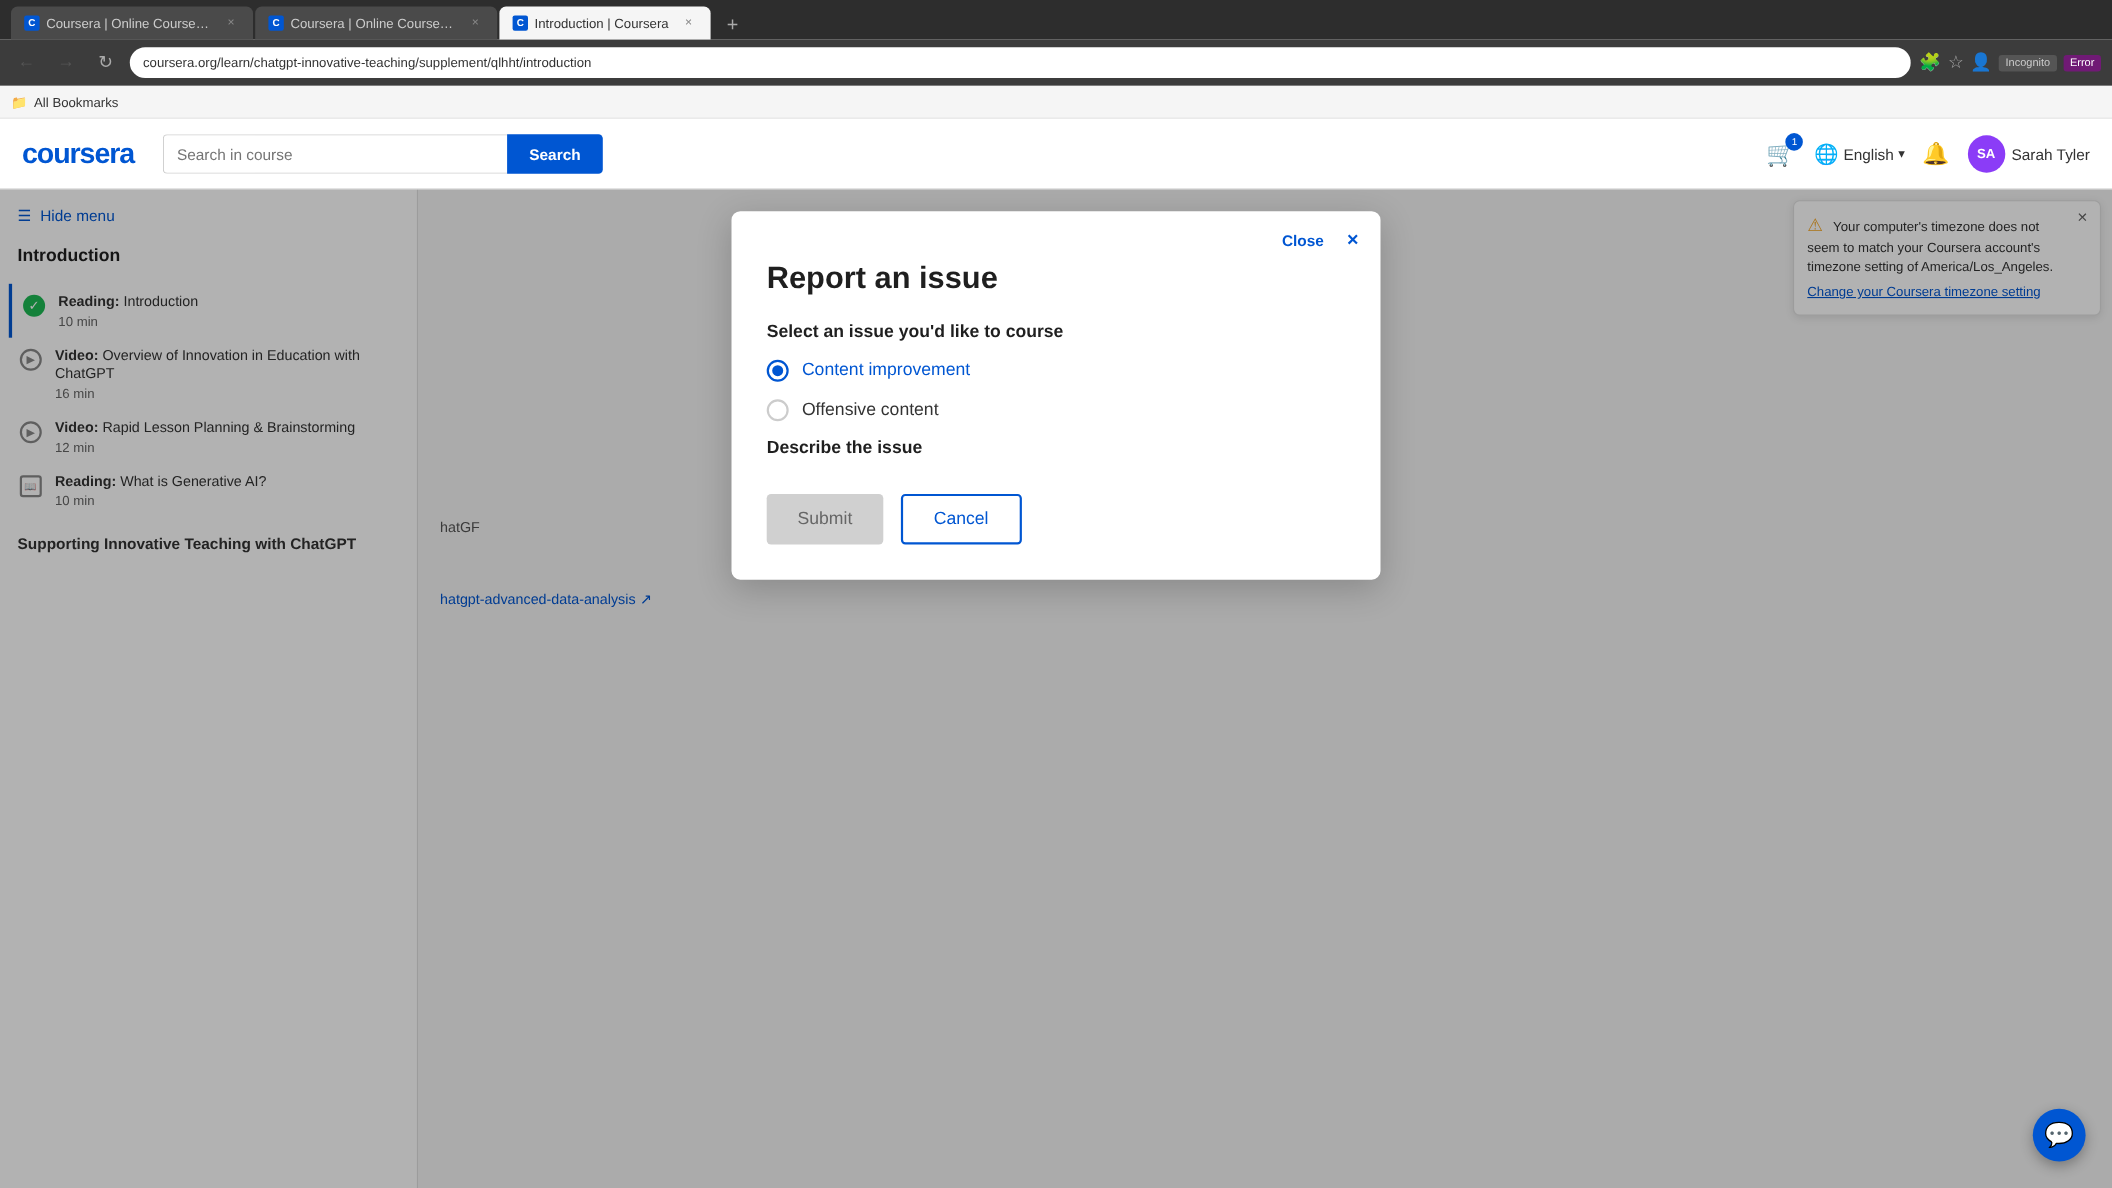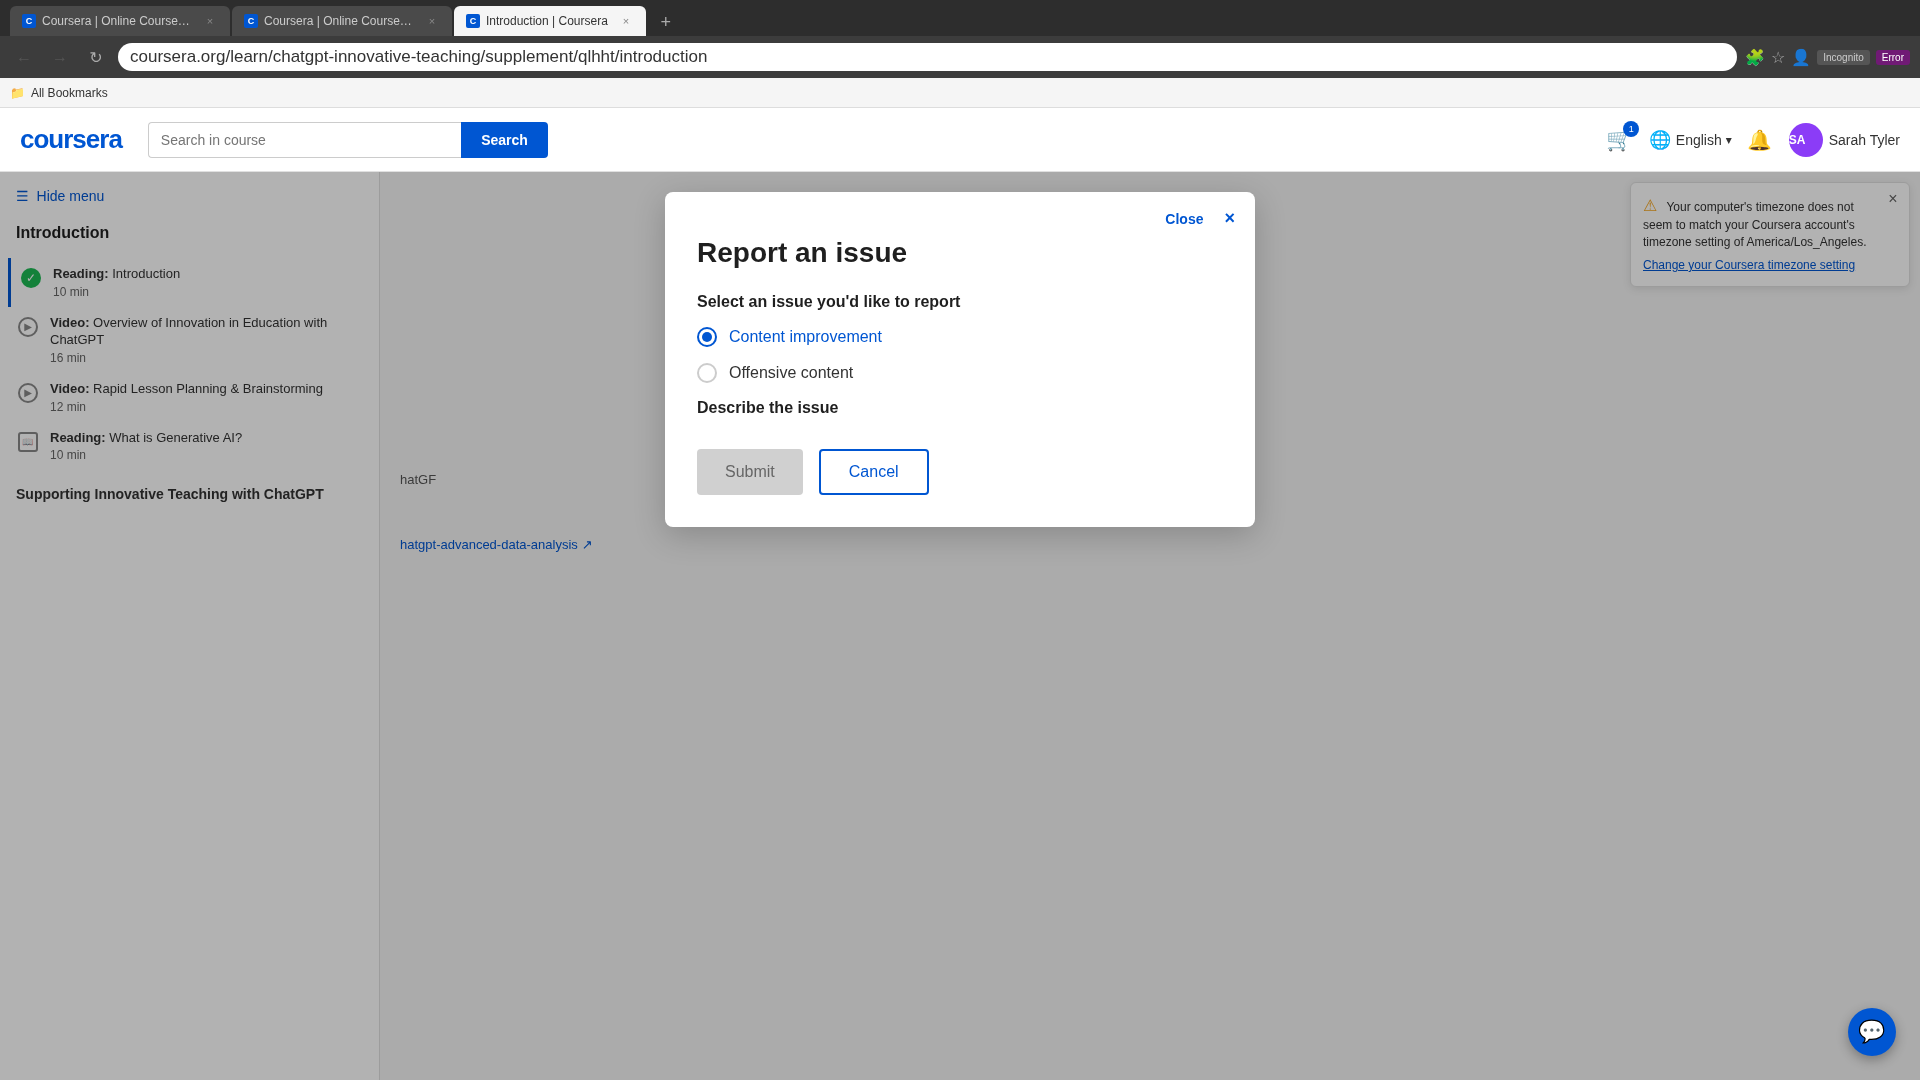--- a/index.html
+++ b/index.html
@@ -93,21 +93,21 @@
       background: #fff;
       border-radius: 20px;
       height: 28px;
       display: flex;
       align-items: center;
       padding: 0 12px;
       font-size: 12px;
       color: #333;
       gap: 6px;
     }
-    .address-bar .url-text { color: #333; font-size: 17px; }
+    .address-bar .url-text { color: #333; font-size: 12px; }
     .browser-actions {
       display: flex;
       align-items: center;
       gap: 6px;
       color: #aaa;
       font-size: 16px;
     }
     .incognito-badge {
       background: #555;
       color: #ccc;
@@ -228,20 +228,21 @@
       gap: 6px;
       cursor: pointer;
     }
     .avatar-circle {
       width: 34px;
       height: 34px;
       background: #8b3cf7;
       border-radius: 50%;
       display: flex;
       align-items: center;
+      justify-content: center;
       color: white;
       font-size: 12px;
       font-weight: bold;
     }
     .user-name { font-size: 14px; color: #333; }
 
     
     .main-content {
       display: flex;
       flex: 1;
@@ -696,21 +697,21 @@
     <div class="overlay">
       <div class="modal">
         <div class="modal-header">
           <button class="modal-close-btn">
             <span>Close</span>
             <span style="font-size:18px;">×</span>
           </button>
         </div>
         <div class="modal-body">
           <h2 class="modal-title">Report an issue</h2>
-          <div class="issue-label">Select an issue you'd like to report</div>
+          <div class="issue-label">Select an issue you'd like to course</div>
 
           
           <label class="radio-option">
             <div class="radio-btn selected"></div>
             <span class="radio-label-text">Content improvement</span>
           </label>
 
           
           <label class="radio-option">
             <div class="radio-btn"></div>

